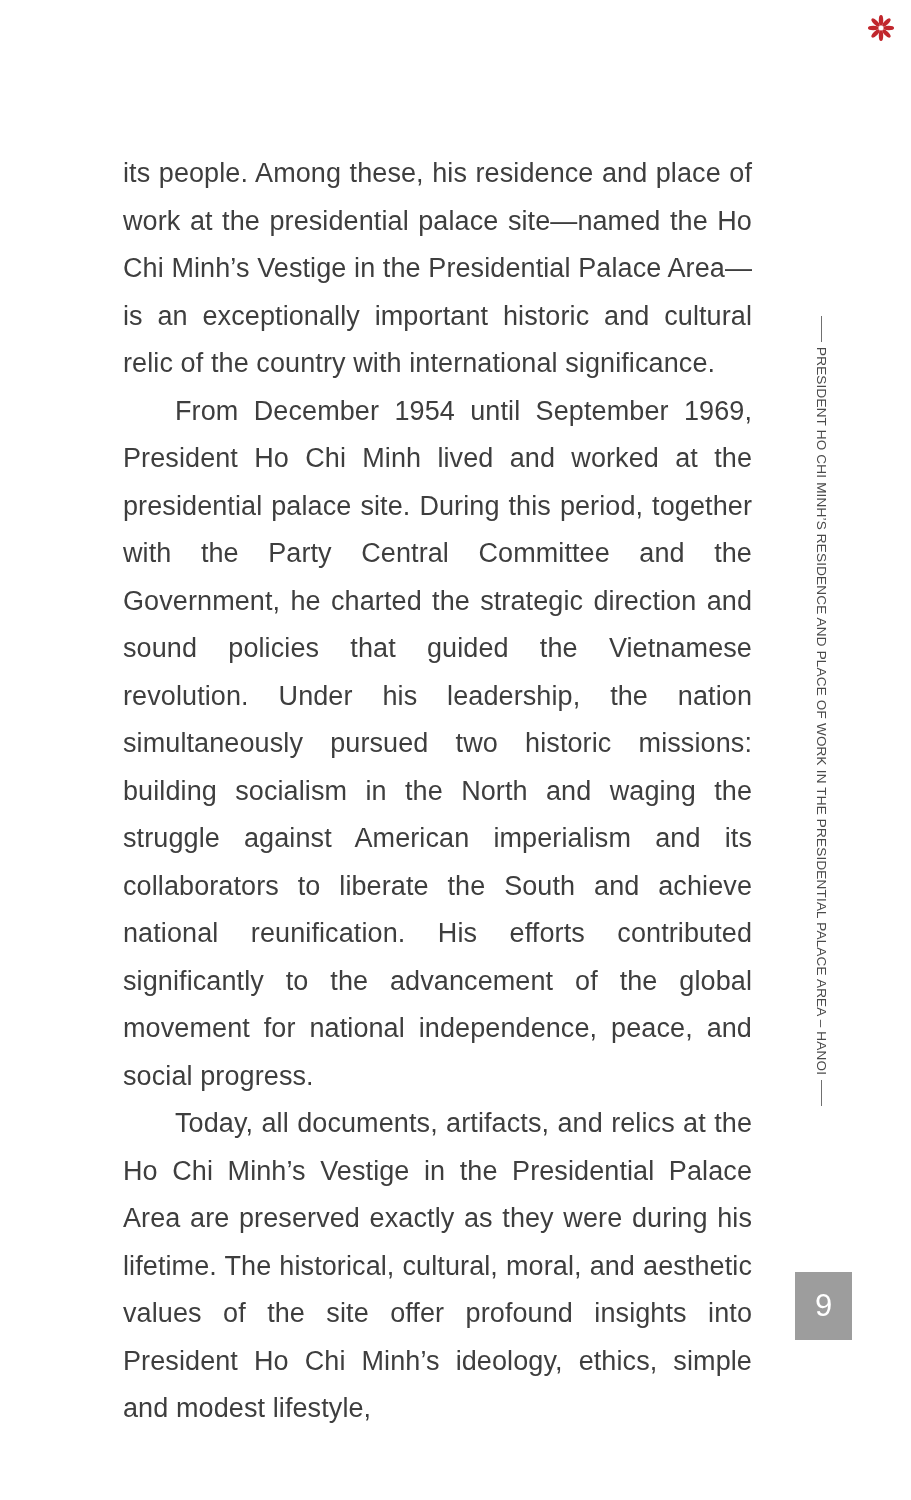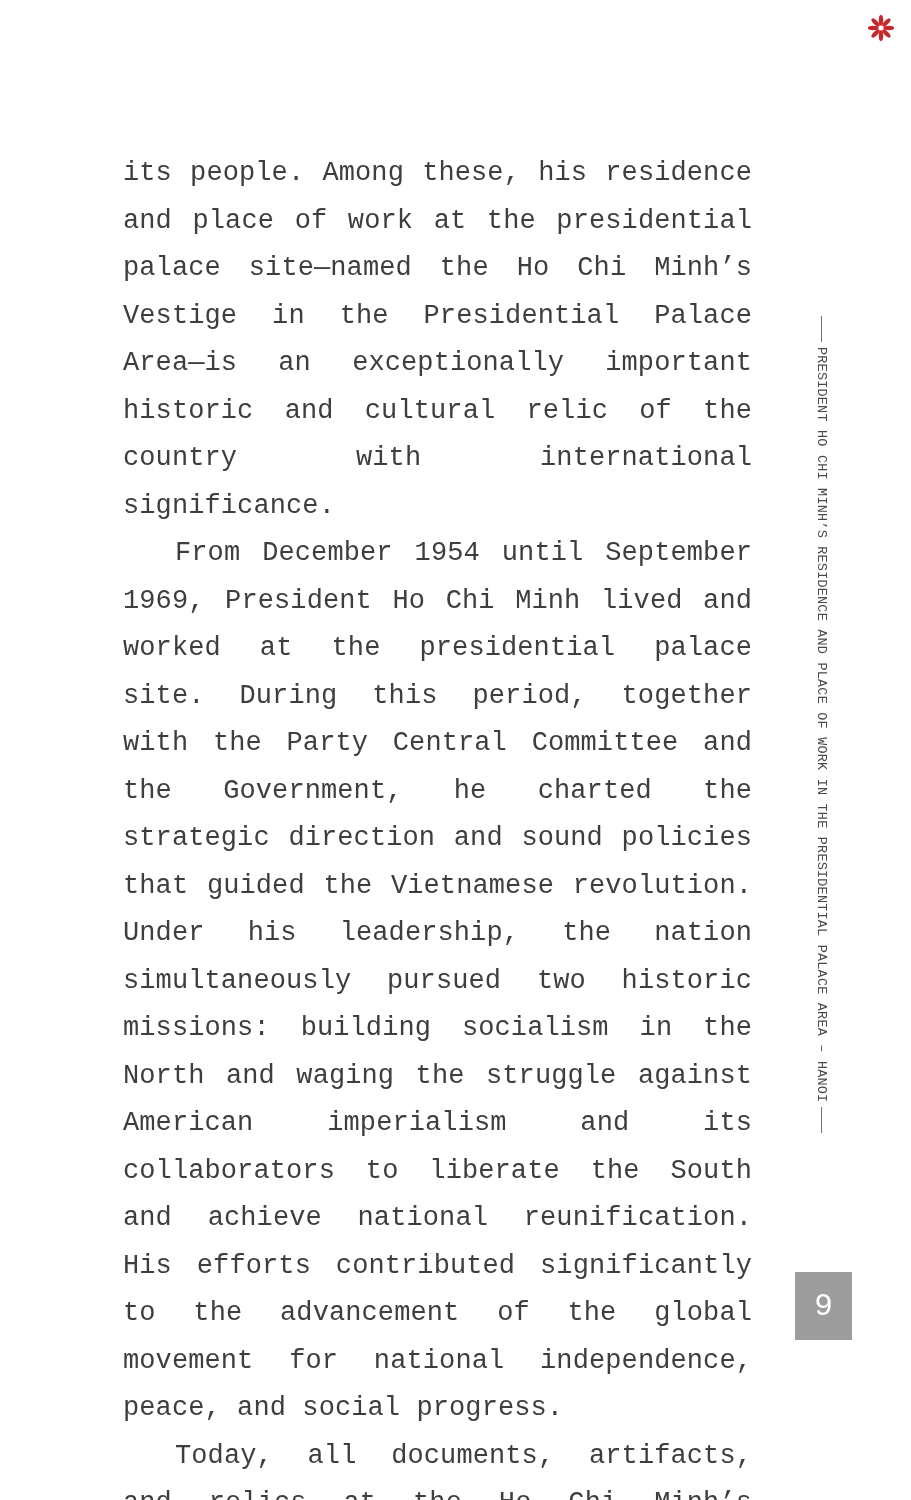--- a/index.html
+++ b/index.html
@@ -2,21 +2,21 @@
 <html><head>
 <meta charset="utf-8">
 <style>
   * { margin: 0; padding: 0; box-sizing: border-box; }
   html, body { background: #e8e8e8; }
   .page {
     position: relative;
     width: 911px;
     height: 1500px;
     background: #ffffff;
-    font-family: Liberation Mono, monospace;
+    font-family: Liberation Sans, sans-serif;
     overflow: hidden;
     margin: 0 auto;
   }
   .flower-mark {
     position: absolute;
     top: 14px;
     right: 16px;
     width: 28px;
     height: 28px;
   }

